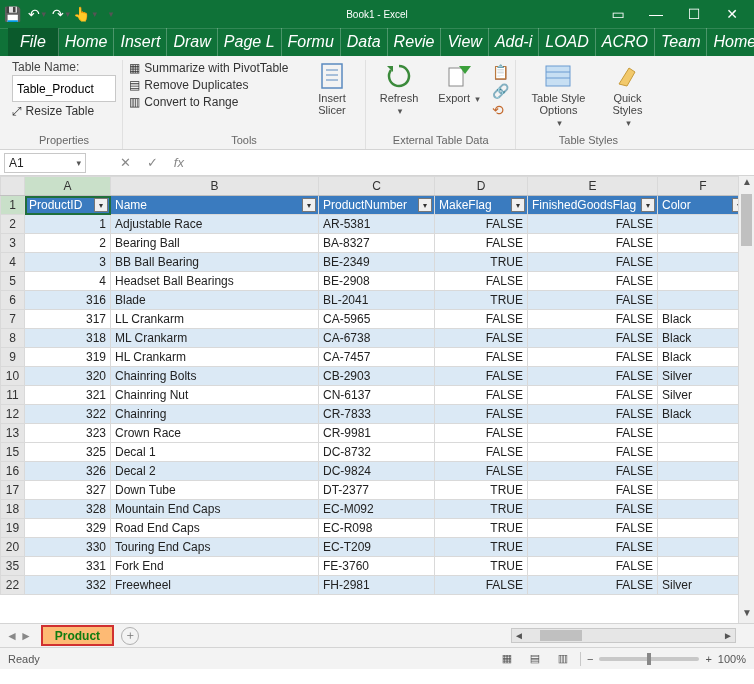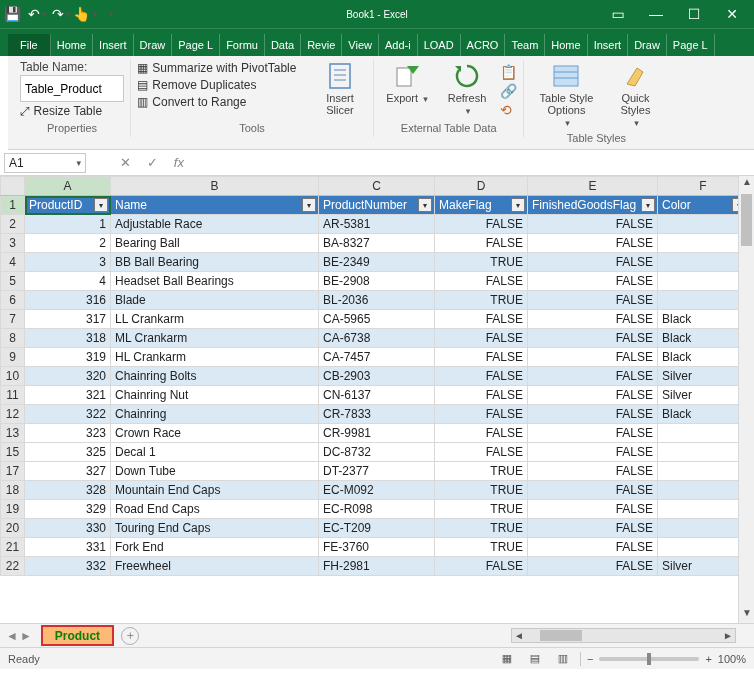--- a/index.html
+++ b/index.html
@@ -7,25 +7,25 @@
 
   .titlebar { background: #0f7238; color: #fff; height: 28px; display: flex; align-items: center; justify-content: space-between; padding: 0 4px; font-size: 12px; }
   .titlebar .left { display:flex; align-items:center; gap:6px; }
   .titlebar .center { position: absolute; left: 50%; transform: translateX(-50%); font-size: 10px; }
   .titlebar .right { display:flex; align-items:center; gap:2px; }
   .titlebar .winbtn { width: 36px; height: 28px; display:flex; align-items:center; justify-content:center; color:#fff; font-size: 14px; }
 
   .qat-icon { width:18px; height:18px; display:inline-flex; align-items:center; justify-content:center; font-size: 14px; }
 
   .tabbar { background: #0f7238; color: #fff; height: 28px; display:flex; align-items:flex-end; padding-left: 8px; font-size: 12px; border-top: 1px solid rgba(255,255,255,0.15); gap: 0; }
-  .tab { padding: 5px 6px; cursor:pointer; white-space:nowrap; font-size: 11px; border-right:1px solid rgba(255,255,255,0.25);}
+  .tab { padding: 5px 6px; cursor:pointer; white-space:nowrap; font-size: 16px; border-right:1px solid rgba(255,255,255,0.25);font-style:italic;}
   .tab.file { background: #0b5a2c; padding:5px 12px; }
   .tabspacer { flex: 1; }
 
-  .ribbon { background: #f3f3f3; border-bottom:1px solid #d4d4d4; height: 94px; display:flex; padding:4px 6px 12px; font-size: 11px; color:#444;margin-left:8px; }
+  .ribbon { background: #f3f3f3; border-bottom:1px solid #d4d4d4; height: 94px; display:flex; padding:4px 6px 0; font-size: 11px; color:#444; }
   .ribbon-group { display:flex; flex-direction:column; border-right:1px solid #e0e0e0; padding: 0 6px; justify-content: space-between; }
   .ribbon-group .body { display:flex; gap:6px; align-items:flex-start; }
   .ribbon-group .label { text-align:center; font-size:11px; color:#666; padding:2px 0 3px; }
   .rb-btn { display:flex; flex-direction:column; align-items:center; justify-content:center; padding:2px 4px; gap:2px; font-size:11px; text-align:center; cursor:pointer;}
   .rb-btn.big { width:54px; }
   .rb-item { display:flex; align-items:center; gap:4px; padding: 1px 0; font-size:12px; color:#333; cursor:pointer;}
   .tablename-input { width:104px; height:27px; border:1px solid #c8c8c8; padding:0 4px; font-size:12px; background:#fff; }
   .dd { font-size:9px; margin-left:2px; color:#555; }
 
   .namebox-bar { height: 26px; border-bottom:1px solid #d4d4d4; display:flex; align-items:center; background:#fff; }
@@ -159,31 +159,31 @@
 Slicer</span>
       </div>
     </div>
     <div class="label">Tools</div>
   </div>
 
   <div class="ribbon-group">
     <div class="body">
       <div class="rb-btn big">
         <svg width="28" height="28">
+            <path d="M14 4 A10 10 0 1 1 6 8" fill="none" stroke="#3b8a3b" stroke-width="2.5"></path>
+            <path d="M2 4 L8 4 L8 10 Z" fill="#3b8a3b"></path>
+          </svg>
+        <span><span>Refresh</span> <span class="dd">▾</span></span>
+      </div>
+      <div class="rb-btn big">
+        <svg width="28" height="28">
             <rect x="4" y="6" width="14" height="18" fill="#fff" stroke="#888"></rect>
             <path d="M14 4 L26 4 L20 12 Z" fill="#3ba03b"></path>
           </svg>
         <span><span>Export</span> <span class="dd">▾</span></span>
-      </div>
-      <div class="rb-btn big">
-        <svg width="28" height="28">
-            <path d="M14 4 A10 10 0 1 1 6 8" fill="none" stroke="#3b8a3b" stroke-width="2.5"></path>
-            <path d="M2 4 L8 4 L8 10 Z" fill="#3b8a3b"></path>
-          </svg>
-        <span><span>Refresh</span> <span class="dd">▾</span></span>
       </div>
       <div style="display:flex; flex-direction:column; gap:3px; padding-top:4px;">
         <span style="font-size:14px;">📋</span>
         <span style="font-size:14px;">🔗</span>
         <span style="font-size:14px; color:#c46a2e;">⟲</span>
       </div>
     </div>
     <div class="label">External Table Data</div>
   </div>
 
@@ -290,21 +290,21 @@
           <td class="">Headset Ball Bearings</td>
           <td class="">BE-2908</td>
           <td class="c-center">FALSE</td>
           <td class="c-center">FALSE</td>
           <td class=""></td>
         </tr>
         <tr class="band-even">
           <td class="rowhdr">6</td>
           <td class="c-right">316</td>
           <td class="">Blade</td>
-          <td class="">BL-2036</td>
+          <td class="">BL-2041</td>
           <td class="c-center">TRUE</td>
           <td class="c-center">FALSE</td>
           <td class=""></td>
         </tr>
         <tr class="band-odd">
           <td class="rowhdr">7</td>
           <td class="c-right">317</td>
           <td class="">LL Crankarm</td>
           <td class="">CA-5965</td>
           <td class="c-center">FALSE</td>
@@ -367,20 +367,29 @@
         </tr>
         <tr class="band-odd">
           <td class="rowhdr">15</td>
           <td class="c-right">325</td>
           <td class="">Decal 1</td>
           <td class="">DC-8732</td>
           <td class="c-center">FALSE</td>
           <td class="c-center">FALSE</td>
           <td class=""></td>
         </tr>
+        <tr class="band-even">
+          <td class="rowhdr">16</td>
+          <td class="c-right">326</td>
+          <td class="">Decal 2</td>
+          <td class="">DC-9824</td>
+          <td class="c-center">FALSE</td>
+          <td class="c-center">FALSE</td>
+          <td class=""></td>
+        </tr>
         <tr class="band-odd">
           <td class="rowhdr">17</td>
           <td class="c-right">327</td>
           <td class="">Down Tube</td>
           <td class="">DT-2377</td>
           <td class="c-center">TRUE</td>
           <td class="c-center">FALSE</td>
           <td class=""></td>
         </tr>
         <tr class="band-even">
@@ -404,21 +413,21 @@
         <tr class="band-even">
           <td class="rowhdr">20</td>
           <td class="c-right">330</td>
           <td class="">Touring End Caps</td>
           <td class="">EC-T209</td>
           <td class="c-center">TRUE</td>
           <td class="c-center">FALSE</td>
           <td class=""></td>
         </tr>
         <tr class="band-odd">
-          <td class="rowhdr">21</td>
+          <td class="rowhdr">35</td>
           <td class="c-right">331</td>
           <td class="">Fork End</td>
           <td class="">FE-3760</td>
           <td class="c-center">TRUE</td>
           <td class="c-center">FALSE</td>
           <td class=""></td>
         </tr>
         <tr class="band-even">
           <td class="rowhdr">22</td>
           <td class="c-right">332</td>

